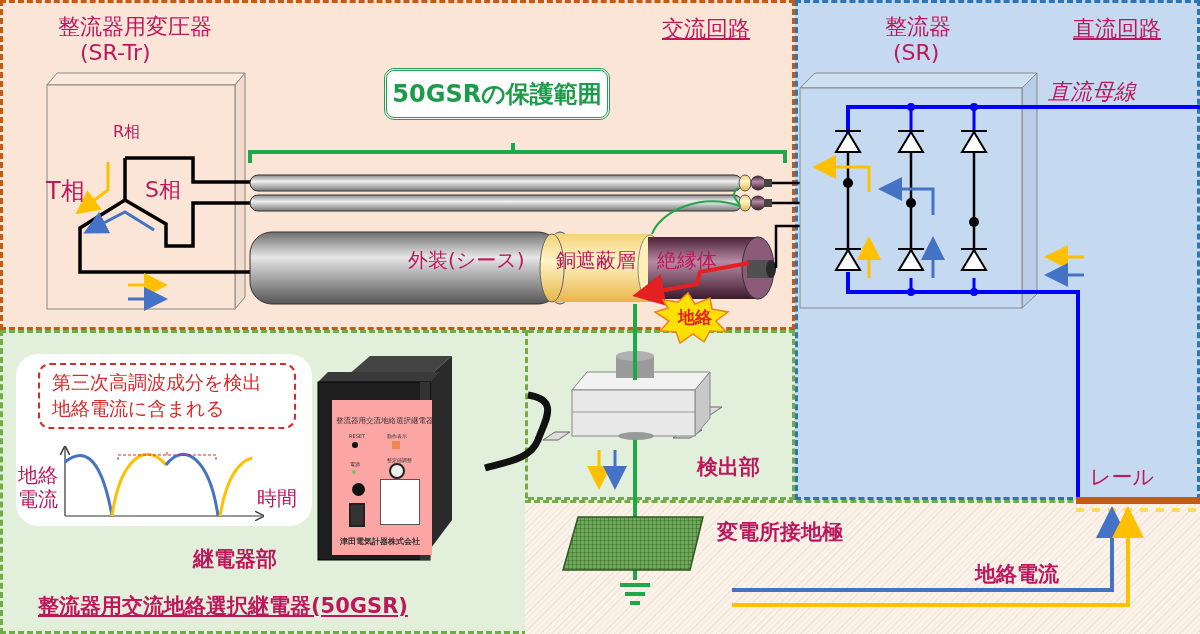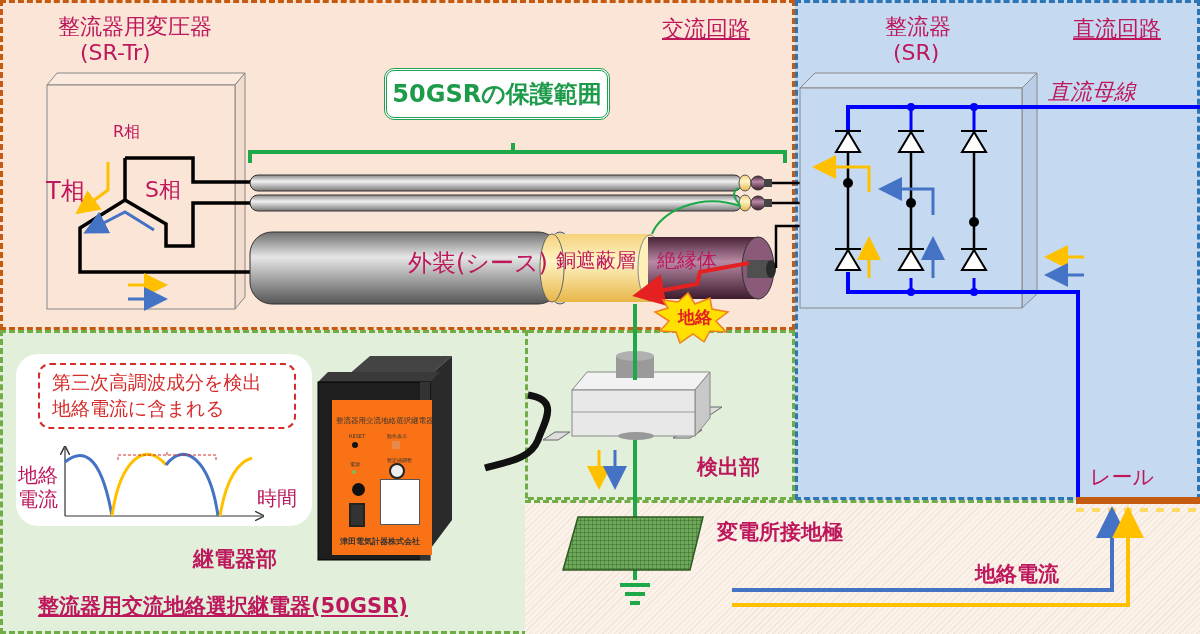--- a/index.html
+++ b/index.html
@@ -17,21 +17,21 @@
   .t-title { font-size: 22px; }
   .t-u { text-decoration: underline; }
   .t-bold { font-weight: bold; }
   svg { position: absolute; left: 0; top: 0; }
   #badge { position: absolute; left: 384px; top: 68px; width: 226px; height: 52px; box-sizing: border-box;
     border: 3px double #20a050; border-radius: 10px; background: #ffffff; color: #1e9b4a;
     font-size: 24px; font-weight: bold; display: flex; align-items: center; justify-content: center; }
   #note-card { position: absolute; left: 16px; top: 354px; width: 296px; height: 172px; background: #fff; border-radius: 22px; }
   #note-box { position: absolute; left: 38px; top: 363px; width: 258px; height: 66px; box-sizing: border-box;
     border: 2px dashed #d62b2b; border-radius: 12px; color: #d62b2b; font-size: 19px; line-height: 26px; padding: 4px 0 0 12px; }
-  #relay-face { position: absolute; left: 332px; top: 400px; width: 100px; height: 155px; background: #f97316; }
+  #relay-face { position: absolute; left: 332px; top: 400px; width: 100px; height: 155px; background: #fca5a5; }
   .face-t { position: absolute; white-space: nowrap; color: #333; }
 </style>
 </head>
 <body>
 
 <div class="zone" id="zone-ac"></div>
 <div class="zone" id="zone-dc"></div>
 <div class="zone" id="zone-relay"></div>
 <div class="zone" id="zone-ground"></div>
 <div class="zone" id="zone-earth"></div>
@@ -259,21 +259,21 @@
 <div class="t t-title" style="left:893px;top:40px;">(SR)</div>
 <div class="t t-title t-u" style="left:1073px;top:14px;">直流回路</div>
 <div class="t t-title" style="left:1048px;top:77px;font-style:italic;">直流母線</div>
 
 <div class="t" style="left:105px;top:122px;font-size:16px;margin-left:8px;">R相</div>
 <div class="t" style="left:145px;top:175px;font-size:22px;">S相</div>
 <div class="t" style="left:46px;top:175px;font-size:24px;">T相</div>
 
 <div id="badge">50GSRの保護範囲</div>
 
-<div class="t" style="left:408px;top:247px;font-size:24px;">外装(シース)</div>
+<div class="t" style="left:408px;top:247px;font-size:20px;">外装(シース)</div>
 <div class="t" style="left:556px;top:247px;font-size:20px;">銅遮蔽層</div>
 <div class="t" style="left:657px;top:247px;font-size:20px;">絶縁体</div>
 <div class="t t-bold" style="left:678px;top:306px;font-size:17px;color:#e52020;">地絡</div>
 
 <div id="note-card"></div>
 <div id="note-box">
   <div>第三次高調波成分を検出</div>
   <div>地絡電流に含まれる</div>
 </div>
 <svg width="1200" height="634" style="pointer-events:none;">

